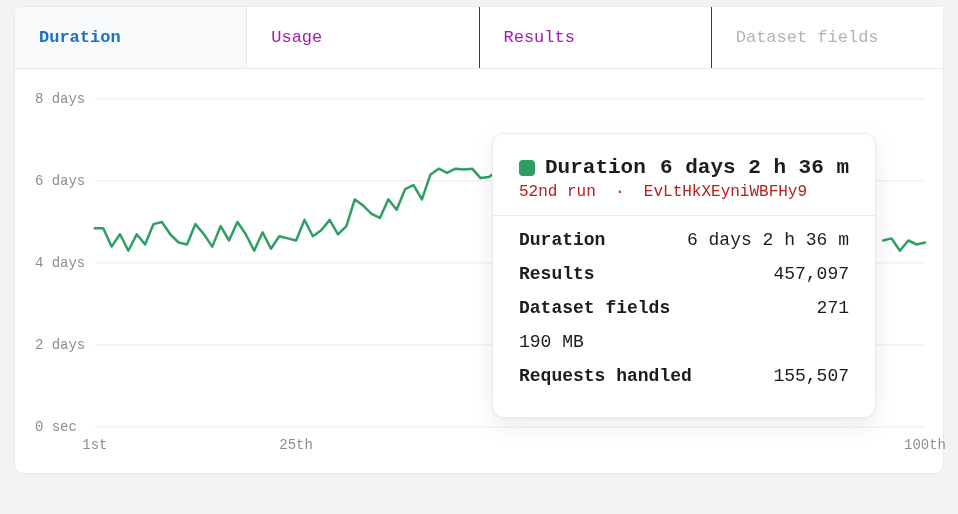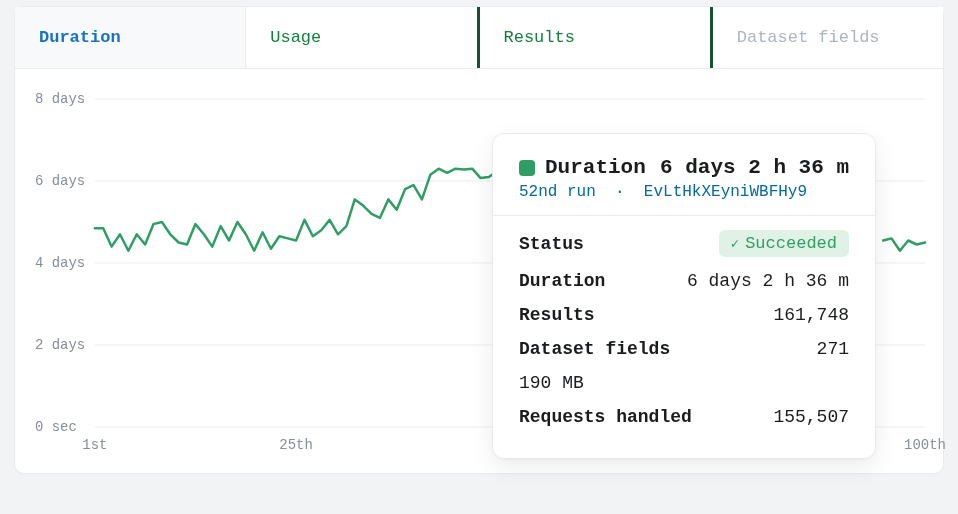--- a/index.html
+++ b/index.html
@@ -30,23 +30,23 @@
     height: 62px;
     border-bottom: 1px solid #e9ecef;
   }
   .tab {
     flex: 1 1 0;
     display: flex;
     align-items: center;
     padding: 0 24px;
     font-size: 17px;
     font-weight: 500;
-    color: #15803d;
+    color: #a21caf;
     background: #fff;
-    border-right: 3px solid #14532d;
+    border-right: 1px solid #14532d;
     cursor: pointer;
   }
   .tab:last-child { border-right: 0; color: #adb5bd; }
   .tab.active {
     background: #f8f9fb;
     color: #1971c2;
     font-weight: 600;
     border-right: 1px solid #e9ecef;
   }
   
@@ -113,21 +113,21 @@
     background: #2f9e64;
     border-radius: 4px;
   }
   .tt-head-val {
     font-size: 21px;
     font-weight: 700;
     color: #1a1c1e;
   }
   .tt-sub {
     font-size: 16px;
-    color: #0369a1;
+    color: #b91c1c;
     margin-bottom: 14px;
     font-weight: 500;
   }
   .tt-sep {
     border-top: 1px solid #e9ecef;
     margin: 0 -26px 14px -26px;
   }
   .tt-row {
     display: flex;
     justify-content: space-between;
@@ -205,33 +205,26 @@
       <div class="tt-head-val">6 days 2 h 36 m</div>
     </div>
     <div class="tt-sub">
       <span>52nd run</span>
       &nbsp;·&nbsp;
       <span>EvLtHkXEyniWBFHy9</span>
     </div>
     <div class="tt-sep"></div>
 
     <div class="tt-row">
-      <span class="k">Status</span>
-      <span class="badge">
-        <span class="check">✓</span>
-        <span>Succeeded</span>
-      </span>
-    </div>
-    <div class="tt-row">
       <span class="k">Duration</span>
       <span class="v">6 days 2 h 36 m</span>
     </div>
     <div class="tt-row">
       <span class="k">Results</span>
-      <span class="v">161,748</span>
+      <span class="v">457,097</span>
     </div>
     <div class="tt-row">
       <span class="k">Dataset fields</span>
       <span class="v">271</span>
     </div>
     <div class="tt-row">
       <span class="v">190 MB</span>
     </div>
     <div class="tt-row">
       <span class="k">Requests handled</span>

